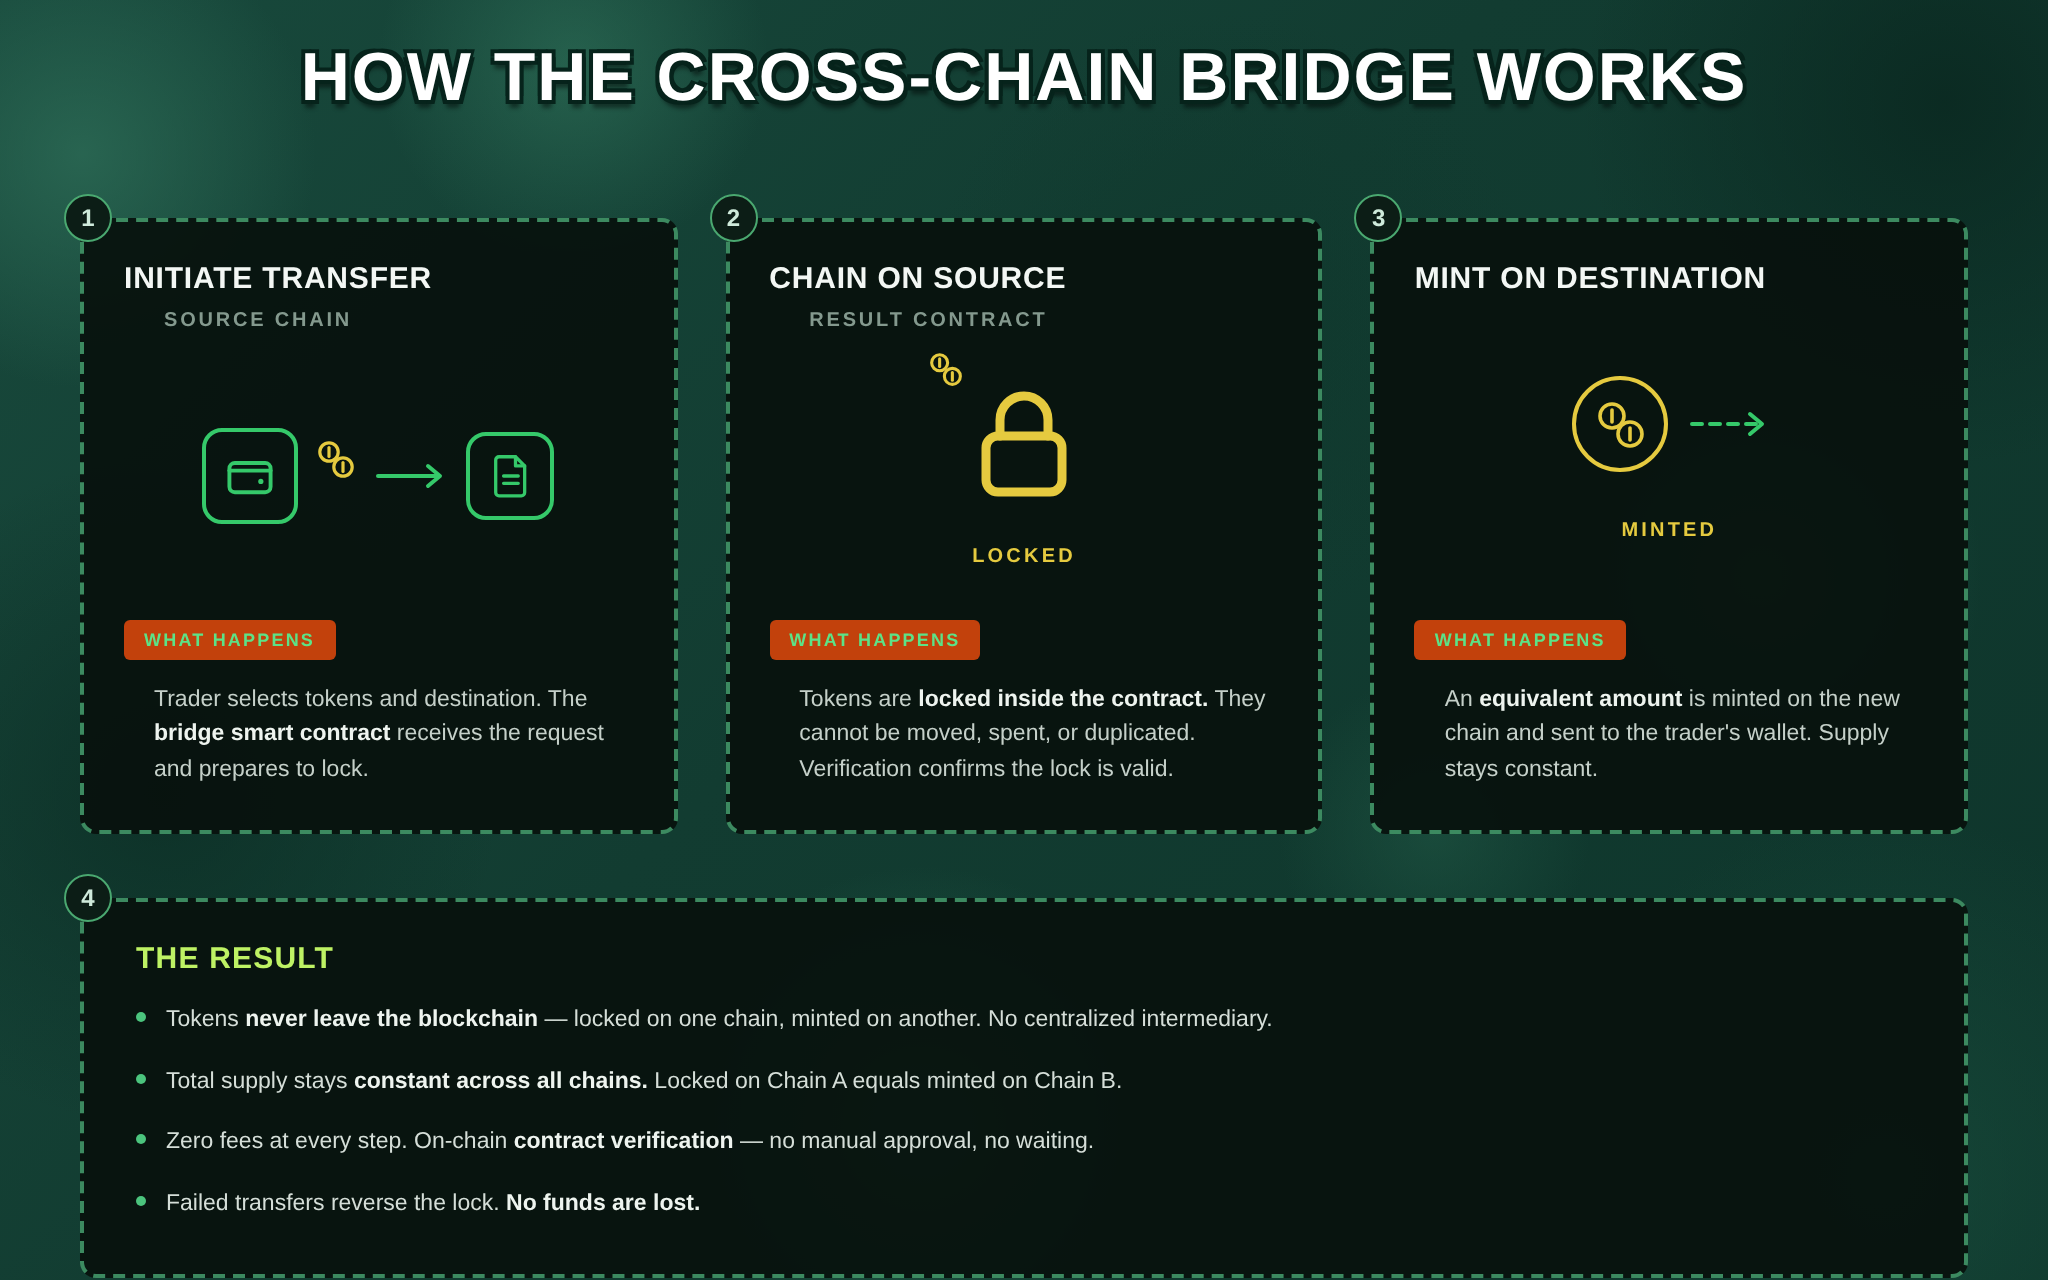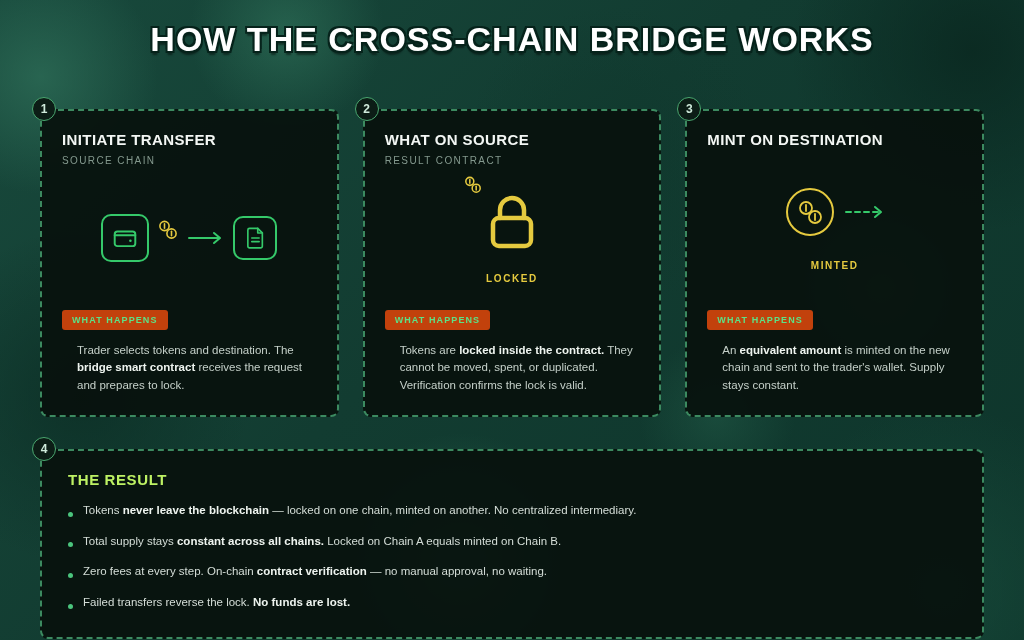--- a/index.html
+++ b/index.html
@@ -48,21 +48,21 @@
 
   .num-badge {
     position:absolute; top:-14px; left:-10px;
     width:24px; height:24px; border-radius:50%;
     background:#0c1d16; border:1.5px solid #4aa870;
     color:#cfeadb; font-size:12px; font-weight:bold;
     display:flex; align-items:center; justify-content:center;
   }
 
   .step-title { font-size:15px; font-weight:bold; color:#f3f7f4; letter-spacing:.4px; }
-  .step-subtitle { margin-top:7px; font-size:10px; color:#84998e; letter-spacing:1.4px; font-weight:normal; }
+  .step-subtitle { margin-top:7px; font-size:10px; color:#84998e; letter-spacing:1.4px; font-weight:bold;margin-left:20px; }
 
   .icon-zone { flex:1; display:flex; flex-direction:column; align-items:center; justify-content:center; }
 
   .what-badge {
     align-self:flex-start;
     background:#c2410c; color:#5ce287;
     font-size:9px; font-weight:bold; letter-spacing:1.1px;
     padding:5px 10px; border-radius:3px;
   }
   .step-desc { margin-top:12px; font-size:11.5px; line-height:1.55; color:#c5d0c9;margin-left:15px; }
@@ -80,21 +80,21 @@
 
   
   .lock-group { position:relative; }
   .lock-coins { position:absolute; top:-16px; left:-18px; }
   .icon-caption { margin-top:22px; font-size:10px; font-weight:bold; letter-spacing:1.6px; color:#e5ca3f; text-align:center; }
 
   
   .result-card { margin:32px 40px 0; height:190px; padding:20px 26px; }
   .result-title { font-size:15px; font-weight:bold; letter-spacing:.6px; color:#bef264; }
   .bullets { margin-top:6px; list-style:none; }
-  .bullet-row { display:flex; align-items:flex-end; gap:10px; margin-top:14px; }
+  .bullet-row { display:flex; align-items:center; gap:10px; margin-top:14px; }
   .bullet-dot { flex:0 0 auto; width:5px; height:5px; border-radius:50%; background:#4bc47d; transform:translateY(-2px); }
   .bullet-text { font-size:11.5px; color:#d5ded8; line-height:1.45; }
 
   svg { display:block; }
 </style>
 </head>
 <body>
 
 <div class="bg"></div>
 
@@ -141,21 +141,21 @@
             </svg>
           </div>
         </div>
       </div>
       <span class="what-badge">WHAT HAPPENS</span>
       <p class="step-desc"><span>Trader selects tokens and destination. The </span><b>bridge smart contract</b><span> receives the request and prepares to lock.</span></p>
     </div>
 
     <div class="card step-card">
       <div class="num-badge">2</div>
-      <div class="step-title">WHAT ON SOURCE</div>
+      <div class="step-title">CHAIN ON SOURCE</div>
       <div class="step-subtitle">RESULT CONTRACT</div>
       <div class="icon-zone">
         <div class="lock-group">
           <span class="lock-coins">
             <svg width="20" height="20" viewBox="0 0 22 22" fill="none" stroke="#e5ca3f" stroke-width="1.7" stroke-linecap="round">
               <circle cx="7.5" cy="7" r="4.4"></circle>
               <path d="M7.5 4.9v4.2"></path>
               <circle cx="14.5" cy="14.5" r="4.4"></circle>
               <path d="M14.5 12.4v4.2"></path>
             </svg>

